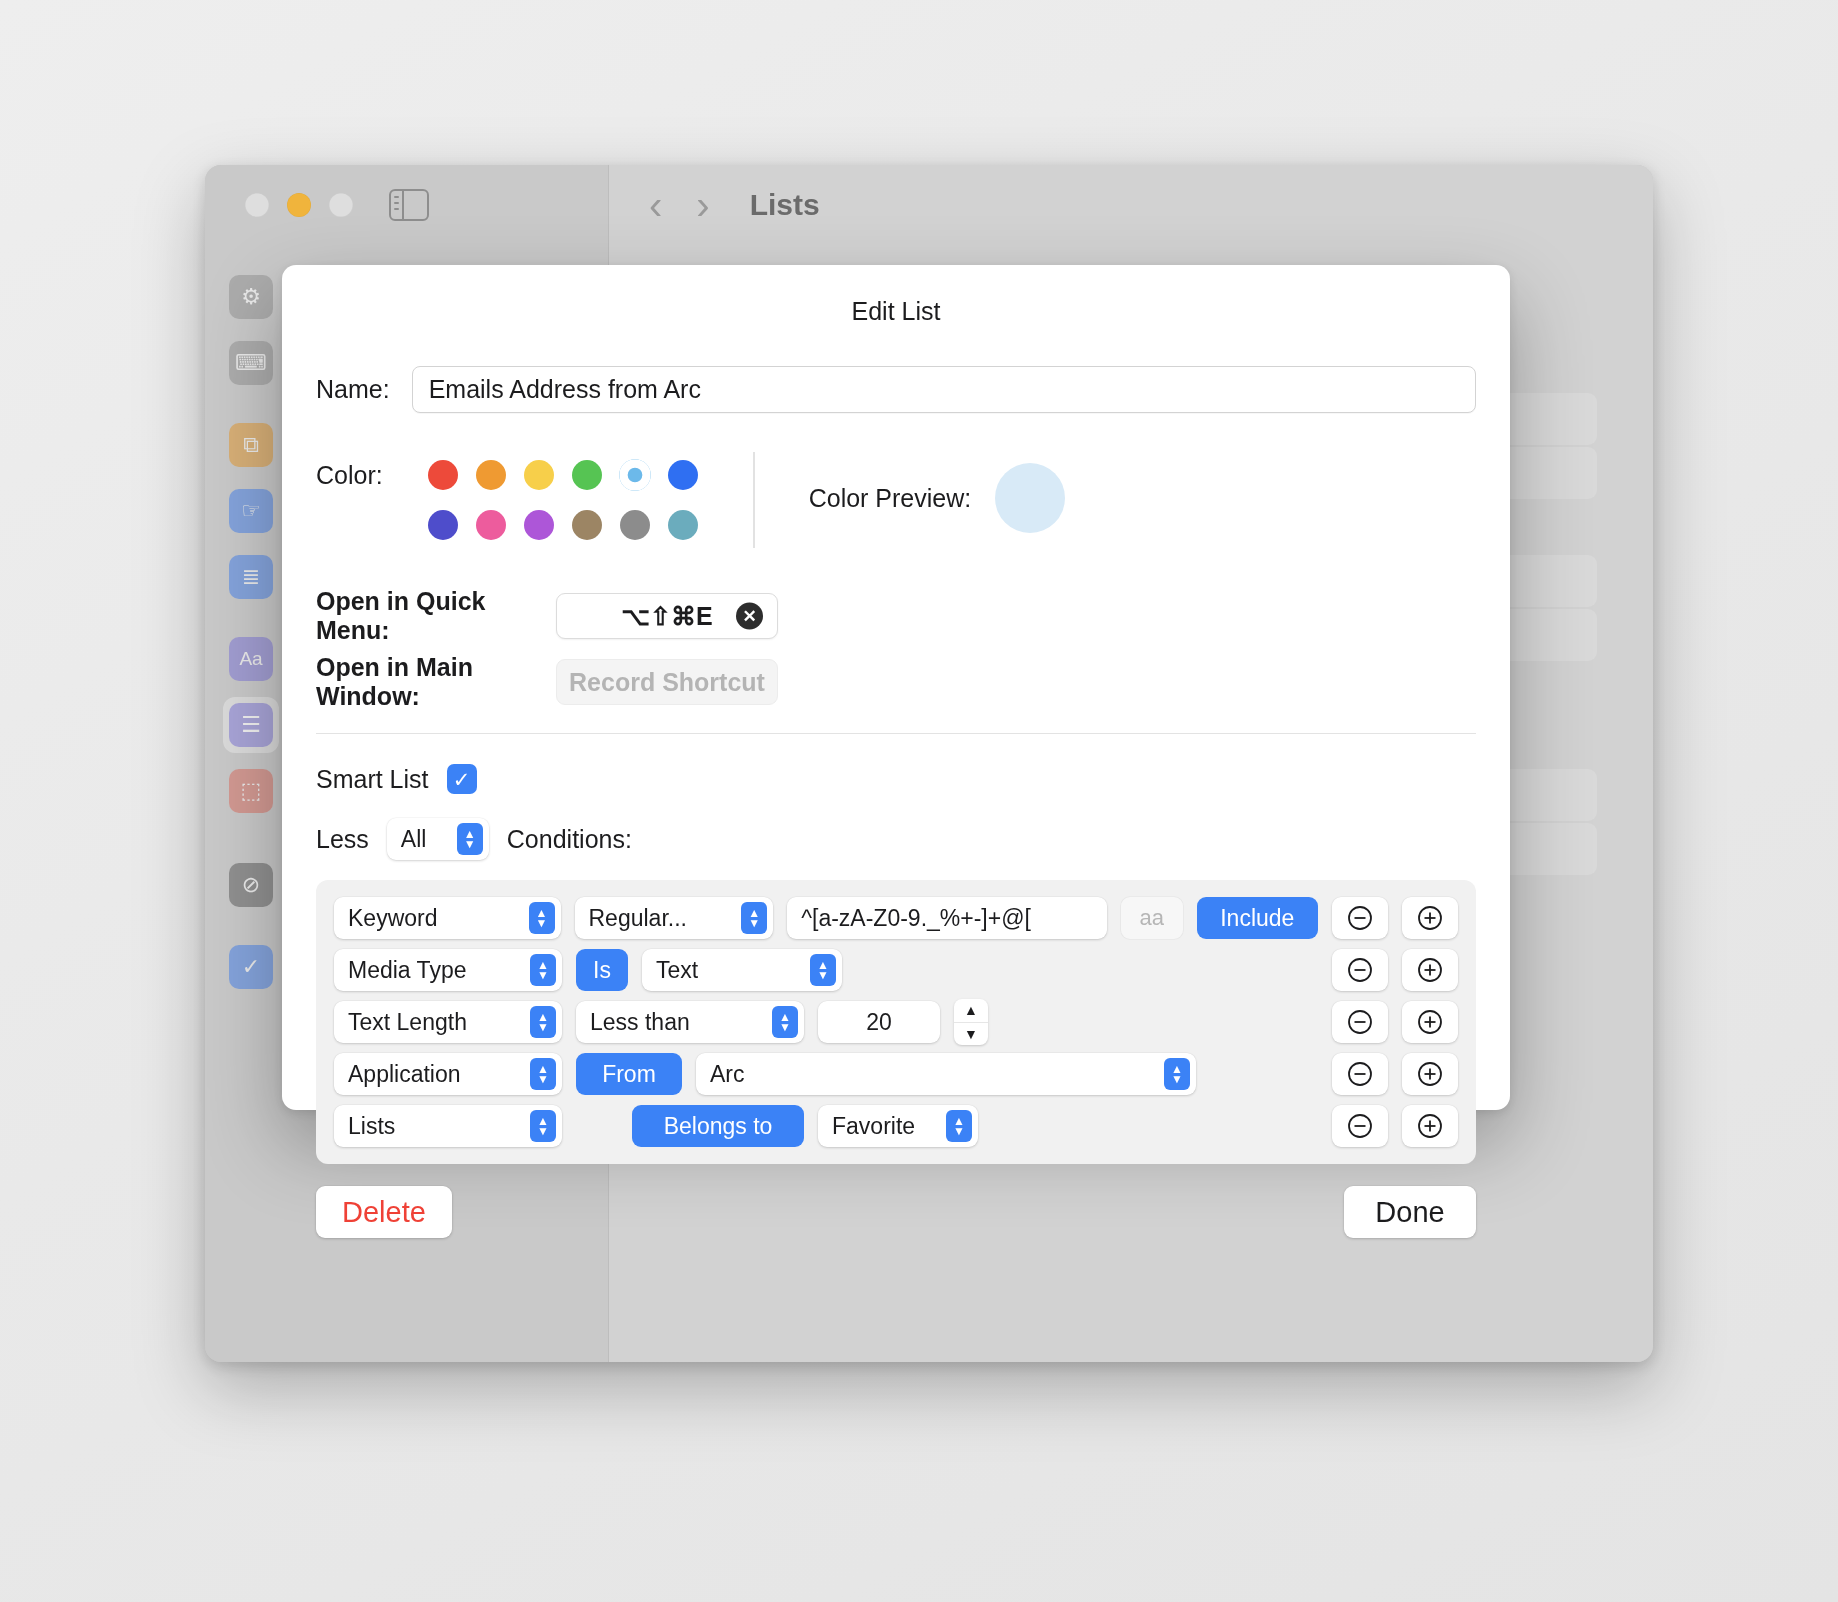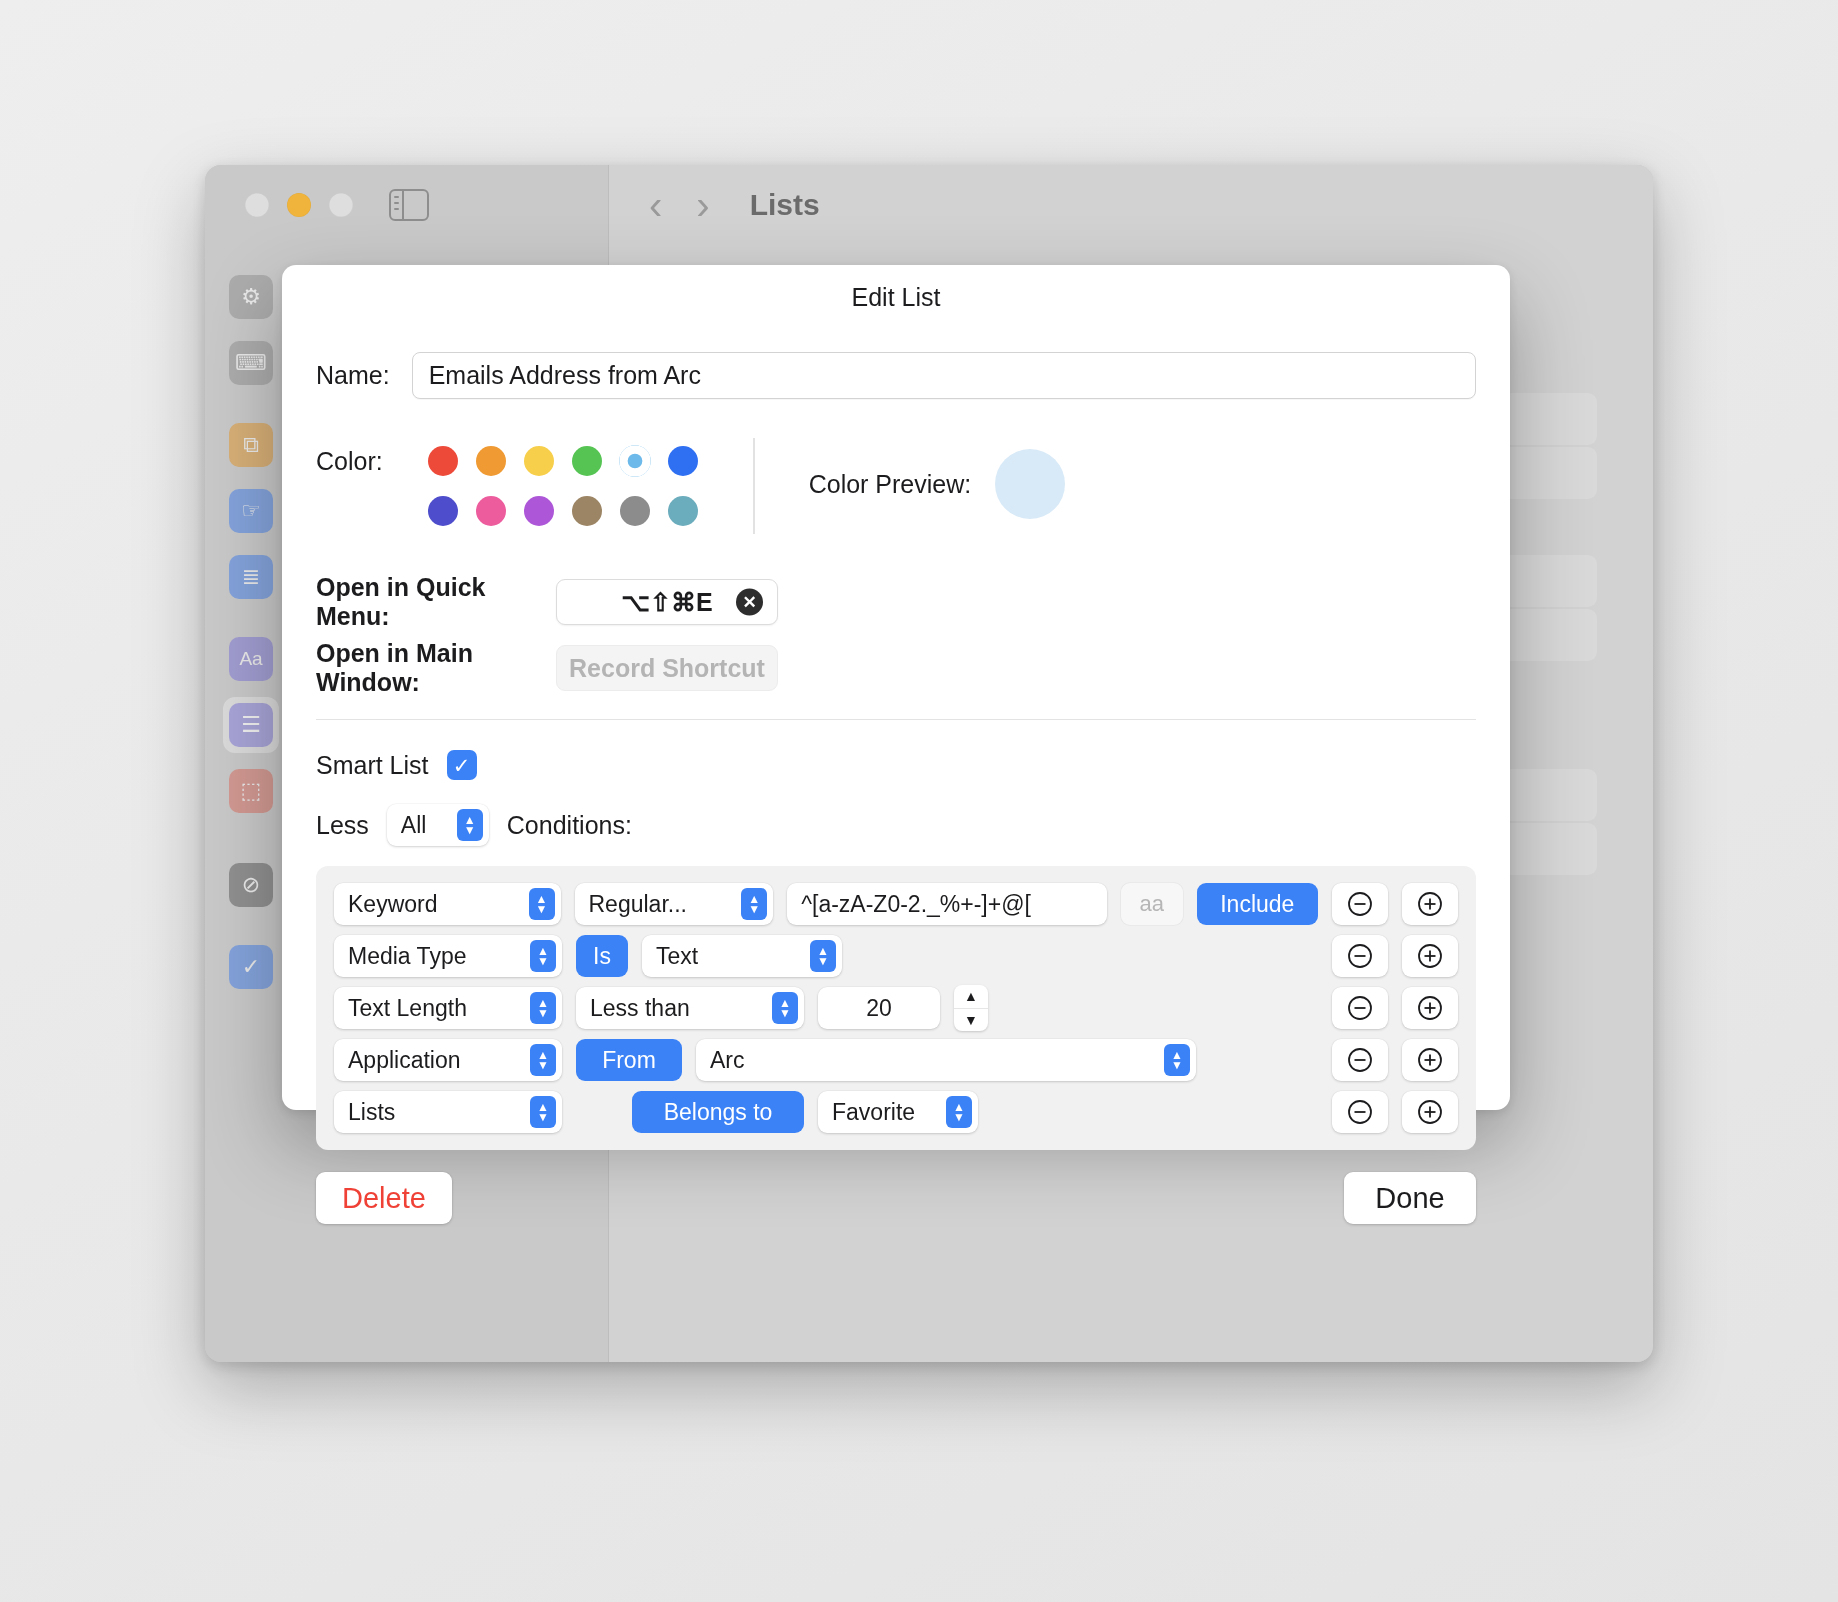--- a/index.html
+++ b/index.html
@@ -150,21 +150,21 @@
     border-radius: 14px;
     box-shadow: 0 34px 80px rgba(0,0,0,0.30), 0 3px 10px rgba(0,0,0,0.10);
     padding: 0 34px;
     display: flex;
     flex-direction: column;
   }
   #sheet-title {
     text-align: center;
     font-size: 25px;
     color: #1c1c1e;
-    margin-top: 18px;
+    margin-top: 32px;
     font-weight: 400;
   }
 
   .lbl { font-size: 25px; color: #1c1c1e; white-space: nowrap; }
 
   
   #name-row {
     display: flex; align-items: center;
     gap: 22px;
     margin-top: 40px;
@@ -572,21 +572,21 @@
       <div class="cond-row">
         <div class="popup" style="width:228px">
           <span class="txt">Keyword</span>
           <span class="stepper-blue">▲<br>▼</span>
         </div>
         <div class="popup" style="width:200px">
           <span class="txt">Regular...</span>
           <span class="stepper-blue">▲<br>▼</span>
         </div>
         <div class="textbox" style="width:322px">
-          <span>^[a-zA-Z0-2._%+-]+@[</span>
+          <span>^[a-zA-Z0-9._%+-]+@[</span>
         </div>
         <div class="aa-toggle">
           <span>aa</span>
         </div>
         <div class="pill" style="width:122px">
           <span>Include</span>
         </div>
         <div class="cond-actions">
           <div class="round-btn">
             <svg width="28" height="28" viewBox="0 0 28 28">

